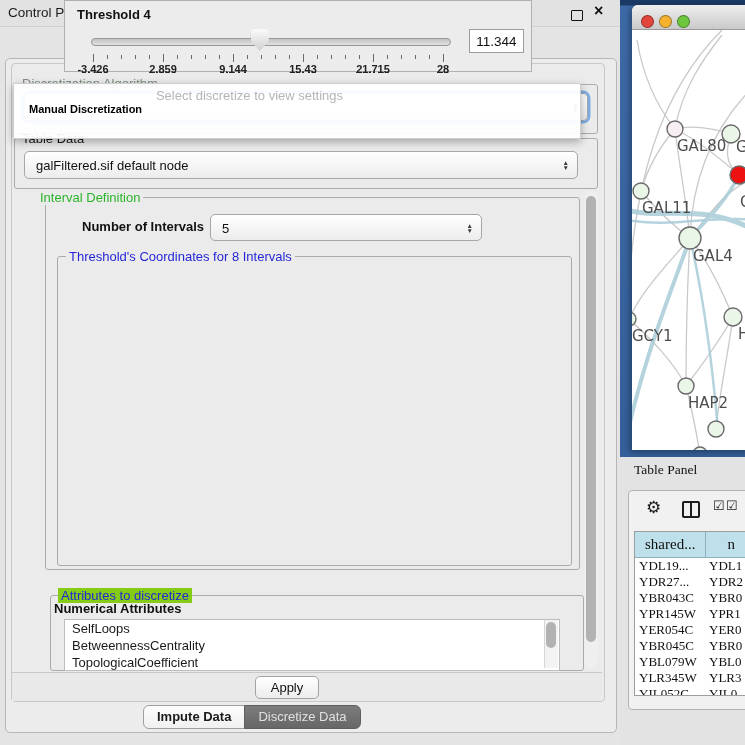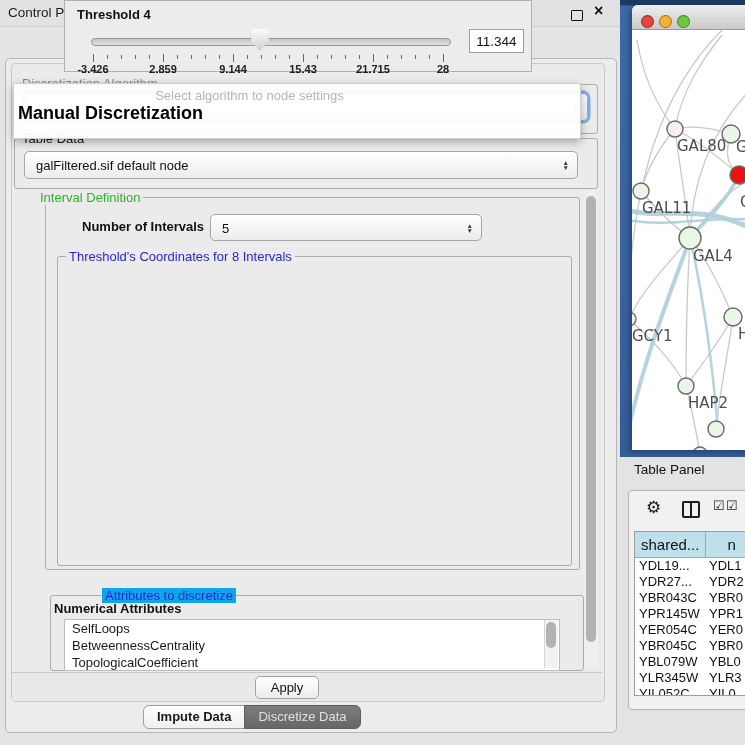--- a/index.html
+++ b/index.html
@@ -30,21 +30,21 @@
   #inner-frame{left:11px;top:63px;width:592px;height:637px;border:1px solid #c9c9c9;border-radius:4px;background:#ebebeb;}
   
   #alg-title{left:22px;top:76px;font-size:13px;color:#7d8d7d;z-index:1;}
   #alg-box{left:14px;top:84px;width:582px;height:48px;border:1px solid #ababab;border-radius:3px;z-index:0;}
   .combo{border:1px solid #a6a6a6;border-radius:5px;background:linear-gradient(#ffffff,#ececec);}
   #alg-combo{left:24px;top:93px;width:562px;height:26px;box-shadow:0 0 0 2.5px #7daee6;z-index:2;}
   
   #popup{left:13px;top:83px;width:566px;height:54px;background:rgba(255,255,255,0.94);
          border:1px solid #cfcfcf;border-radius:1px;box-shadow:0 3px 8px rgba(0,0,0,0.3);z-index:5;}
   #popup-prompt{left:0;right:95px;top:4px;text-align:center;font-size:13px;color:#b5b5b5;position:absolute;}
-  .popup-opt{position:absolute;left:4px;font-size:18px;color:#000;white-space:nowrap;}
+  .popup-opt{position:absolute;left:15px;font-size:11px;color:#000;white-space:nowrap;}
   #popup-opt0{top:19px;font-weight:bold;}
   #popup-opt1{top:35px;}
   
   #td-title{left:22px;top:131px;font-size:13px;color:#1a1a1a;z-index:1;}
   #td-box{left:14px;top:138px;width:582px;height:49px;border:1px solid #ababab;border-radius:3px;}
   #td-combo{left:24px;top:151px;width:552px;height:26px;}
   .combo .val{position:absolute;left:11px;top:50%;transform:translateY(-50%);font-size:13px;color:#111;white-space:nowrap;}
   .stepper{position:absolute;right:8px;top:50%;transform:translateY(-50%);display:flex;flex-direction:column;
            font-size:6.5px;line-height:5.4px;color:#3a3a3a;}
   
@@ -75,21 +75,21 @@
   .ticks{position:absolute;left:2px;top:25px;width:350px;height:9px;}
   .ticks i{position:absolute;top:0;width:1px;background:#6a6a6a;}
   .ticks i.major{height:8px;}
   .ticks i.minor{height:4px;top:1px;}
   .tick-labels{position:absolute;left:2px;top:34px;width:350px;height:12px;}
   .tick-labels b{position:absolute;transform:translateX(-50%);font-size:11px;font-weight:bold;color:#222;white-space:nowrap;}
   .th-value{position:absolute;left:404px;top:28px;width:55px;height:24px;border:1px solid #9d9d9d;background:#fff;
             font-family:"Liberation Sans",sans-serif;font-size:13.5px;text-align:center;padding:0 5px;box-sizing:border-box;color:#111;}
   
   #attr-box{left:50px;top:595px;width:532px;height:74px;}
-  #attr-title{left:58px;top:588px;color:var(--accent-blue);background:#0ea5e9;margin-left:44px;}
+  #attr-title{left:58px;top:588px;color:var(--accent-blue);background:#84cc16;}
   #attr-heading{left:54px;top:601px;font-size:13px;font-weight:bold;color:#111;}
   #attr-list{left:64px;top:619px;width:494px;height:50px;background:#fff;border:1px solid #bdbdbd;overflow:hidden;}
   .attr-item{height:17px;line-height:17px;font-size:13px;color:#1a1a1a;padding-left:7px;}
   #attr-sb{left:544px;top:620px;width:13px;height:48px;background:#f3f3f3;border-left:1px solid #d6d6d6;}
   #attr-sb-thumb{left:546px;top:622px;width:10px;height:26px;background:#b2b2b2;border-radius:5px;}
   
   #apply-bar{left:12px;top:672px;width:590px;height:28px;background:#e9e9e9;border-top:1px solid #c8c8c8;}
   #apply-btn{left:255px;top:676px;width:62px;height:21px;border:1px solid #a3a3a3;border-radius:5px;
              background:linear-gradient(#ffffff,#ececec);font-size:13px;color:#111;text-align:center;line-height:21px;}
   
@@ -102,21 +102,21 @@
   
   #desktop{left:620px;top:0;width:125px;height:457px;background:linear-gradient(180deg,#1c3a66 0px,#1c3a66 5px,#3d6aa6 6px,#355f9a 100%);}
   #netwin{left:632px;top:5px;width:120px;height:445px;border-radius:6px 6px 0 0;
           box-shadow:-2px 2px 6px rgba(0,0,0,0.35);background:#fff;}
   #netbar{left:0;top:0;width:100%;height:24px;background:linear-gradient(#efefef,#c9c9c9);
           border-radius:6px 0 0 0;border-bottom:1px solid #9a9a9a;position:absolute;}
   .light{position:absolute;top:10px;width:13px;height:13px;border-radius:50%;border:1px solid rgba(0,0,0,0.35);box-sizing:border-box;}
   #light-close{left:9px;} #light-min{left:27px;} #light-zoom{left:45px;}
   #netcanvas{left:0;top:25px;position:absolute;background:#fff;}
   
-  #tp{left:620px;top:457px;width:125px;height:288px;background:#e3e3e3;}
+  #tp{left:620px;top:457px;width:125px;height:288px;background:#e3e3e3;font-family:Liberation Serif, serif;}
   #tp-title{left:14px;top:5px;font-size:13.5px;color:#111;position:absolute;}
   #tp-inner{left:8px;top:33px;width:130px;height:218px;background:#f1f1f1;border:1px solid #b3b3b3;border-radius:4px;position:absolute;}
   #tp-toolbar{position:absolute;left:0;top:0;width:100%;height:36px;}
   #gear{position:absolute;left:17px;top:6px;font-size:17px;color:#1c1c1c;}
   #splitico{position:absolute;left:53px;top:10px;width:14px;height:13px;border:2px solid #1c1c1c;border-radius:2px;
             background:linear-gradient(#1c1c1c,#1c1c1c) center/2px 100% no-repeat;}
   .cbico{position:absolute;top:7px;font-size:13px;color:#1c1c1c;}
   #cb1{left:84px;} #cb2{left:97px;}
   #tp-table{position:absolute;left:5px;top:40px;width:130px;height:163px;background:#fff;border:1px solid #9d9d9d;overflow:hidden;}
   #tp-head{position:absolute;left:0;top:0;width:100%;height:25px;background:var(--header-blue);border-bottom:1px solid #8fb0bd;display:flex;}
@@ -171,21 +171,21 @@
   <span id="alg-title" class="abs">Discretization Algorithm</span>
   <div id="alg-box" class="abs"></div>
   <div id="alg-combo" class="abs combo">
     <span class="stepper">
       <span>▲</span>
         <span>▼</span>
       </span>
   </div>
 
   <div id="popup" class="abs">
-    <div id="popup-prompt">Select algorithm to node settings</div>
+    <div id="popup-prompt">Select discretize to view settings</div>
     <div id="popup-opt0" class="popup-opt">Manual Discretization</div>
   </div>
 
   <span id="td-title" class="abs">Table Data</span>
   <div id="td-box" class="abs"></div>
   <div id="td-combo" class="abs combo">
     <span class="val">galFiltered.sif default node</span>
     <span class="stepper">
       <span>▲</span>
         <span>▼</span>

